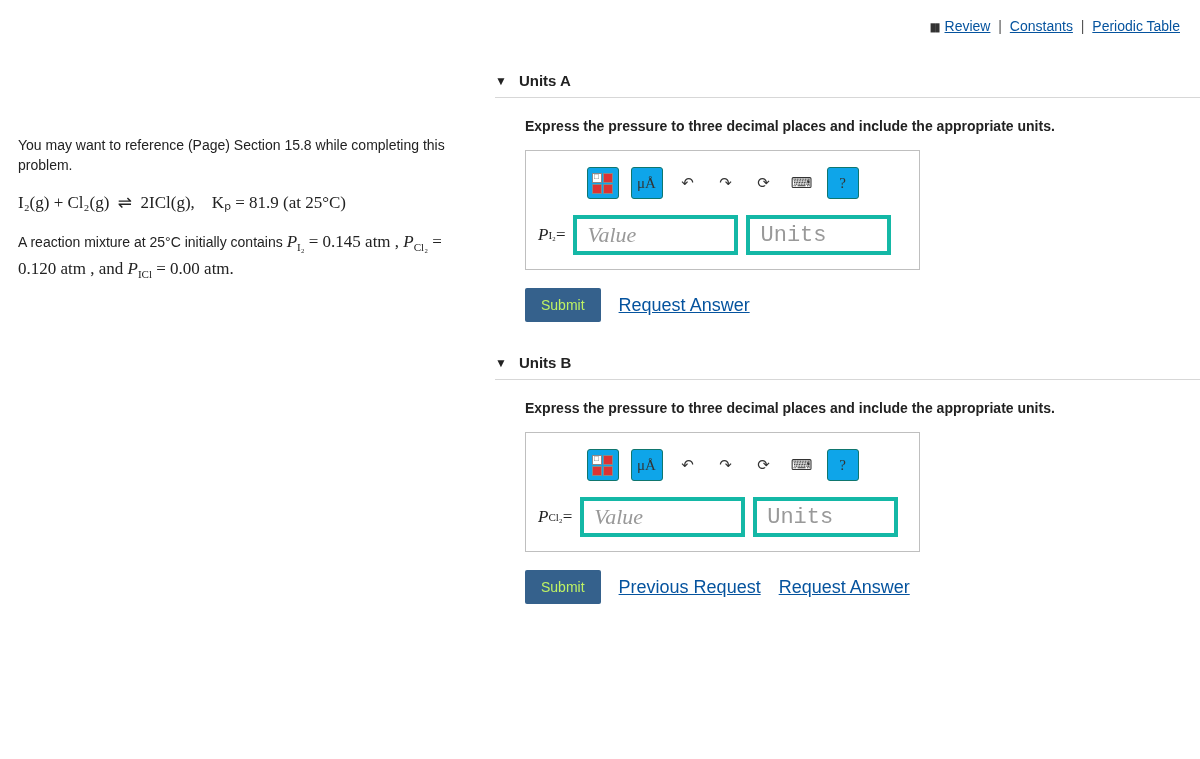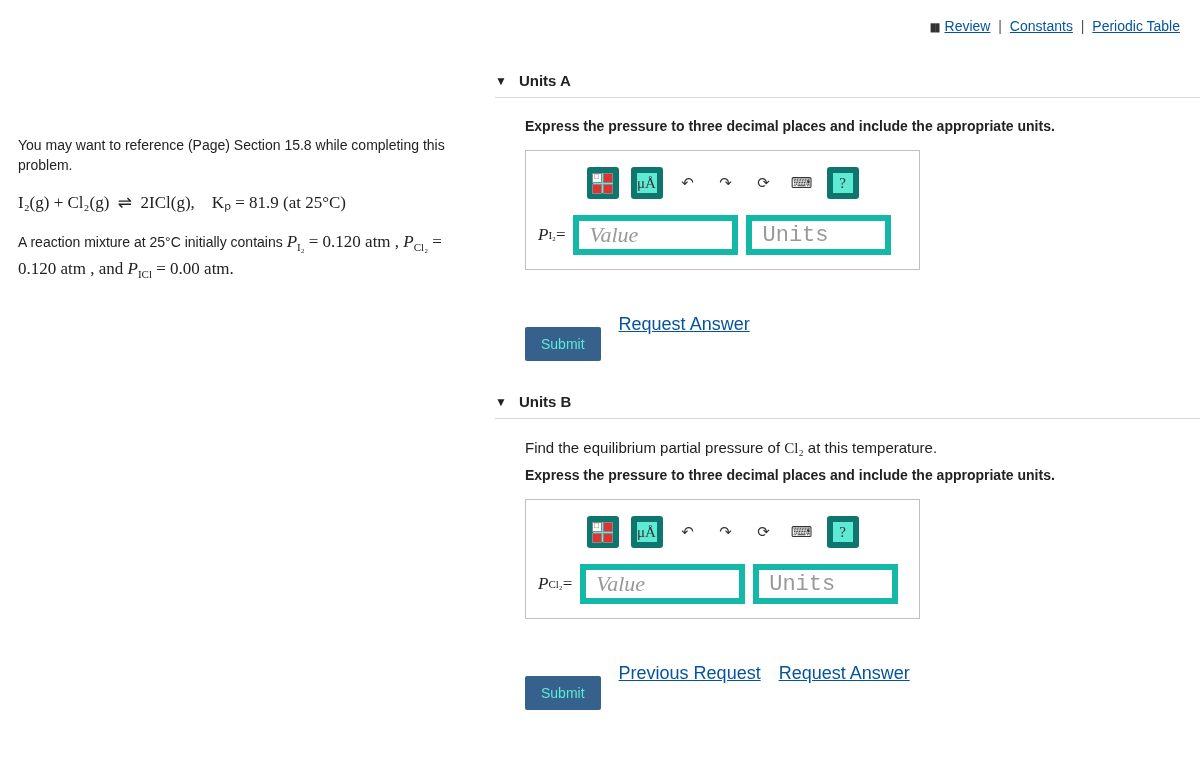--- a/index.html
+++ b/index.html
@@ -52,23 +52,23 @@
     }
     .toolbar {
       display: flex;
       align-items: center;
       justify-content: center;
       gap: 12px;
       margin-bottom: 16px;
       height: 32px;
     }
     .tbtn {
-      border: 6px solid #0f766e;
+      border: 1px solid #0f766e;
       border-radius: 3px;
-      background: #5eead4;
+      background: #0ea5e9;
       width: 32px; height: 32px;
       display: inline-flex; align-items: center; justify-content: center;
       font-family: "Times New Roman", serif;
       color: #333;
       cursor: pointer;
       font-size:15px;
     }
     .tbtn.noborder { border: none; background: transparent; width:26px;}
     .tbtn .tile { display:grid; grid-template-columns: 10px 10px; gap:1px;}
     .tbtn .tile span { width:10px; height:10px; display:block; background:#d33; border:1px solid #888;}
@@ -81,63 +81,62 @@
       gap: 8px;
       margin-left: 0px;
     }
     .pref {
       font-family: "Times New Roman", serif;
       font-size: 17px;
       display: flex; align-items: center;
       padding-right:0;
     }
     .valbox, .unitbox {
-      border: 6px solid #14b8a6;
+      border: 4px solid #14b8a6;
       height: 40px;
       font-family: "Times New Roman", serif;
       font-size: 22px;
       font-style: italic;
       color: #999;
       display: flex; align-items: center;
       padding: 0 10px;
       background:#fff;
     }
     .valbox { width: 165px; }
     .unitbox { width: 145px; font-style: normal;}
     .unitbox span{font-style: normal; font-family: Liberation Mono, monospace;}
     .btn-row { display: flex; align-items: center; gap: 18px;}
     .submit-btn {
       background: #35618c;
-      color: #5eead4;
+      color: #bef264;
       border: none;
       padding: 9px 16px;
       font-size: 14px;
       border-radius: 2px;
       cursor: pointer;
-      margin-top: 39px;
     }
     .link { color: #05539e; text-decoration: underline; cursor: pointer; font-size:18px;}
     .serif{ font-family:"Times New Roman",serif;}
     .subp{font-size:11px; vertical-align:sub;}
   </style>
 </head>
 <body>
 
 <div class="container">
   <div class="left-col">
     <div class="hint">
       <p>You may want to reference (Page) Section 15.8 while completing this problem.</p>
       <div class="eqn">
         <span>I₂(g) + Cl₂(g)</span>
         &nbsp;<span>⇌</span>&nbsp;
         <span>2ICl(g),</span>&nbsp;&nbsp;&nbsp;
         <span>Kₚ = 81.9 (at 25°C)</span>
       </div>
       <div class="eqn" style="line-height:1.5">
-        <span style="font-family:Arial; font-size:14px">A reaction mixture at 25°C initially contains </span><span style="font-style:italic">P</span><span class="subp">I₂</span><span> = 0.120 atm , </span><span style="font-style:italic">P</span><span class="subp">Cl₂</span><span> = 0.120 atm , and </span><span style="font-style:italic">P</span><span class="subp">ICl</span><span> = 0.00 atm.</span>
+        <span style="font-family:Arial; font-size:14px">A reaction mixture at 25°C initially contains </span><span style="font-style:italic">P</span><span class="subp">I₂</span><span> = 0.145 atm , </span><span style="font-style:italic">P</span><span class="subp">Cl₂</span><span> = 0.120 atm , and </span><span style="font-style:italic">P</span><span class="subp">ICl</span><span> = 0.00 atm.</span>
       </div>
     </div>
   </div>
 
   <div class="right-col">
     <div class="top-links">
       <span class="sq">▮▮</span>
       <a>Review</a>
       <span class="sep">|</span>
       <a>Constants</a>
@@ -188,23 +187,20 @@
         <button class="submit-btn">Submit</button>
         <a class="link">Request Answer</a>
       </div>
     </div>
 
     <div class="part-header">
       <span class="caret">▼</span>
       <span class="title">Units B</span>
     </div>
     <div class="part-body">
-      <div class="prompt" style="font-size:15px">
-        <span>Find the equilibrium partial pressure of </span><span class="serif">Cl₂</span><span> at this temperature.</span>
-      </div>
       <div class="instructions">Express the pressure to three decimal places and include the appropriate units.</div>
 
       <div class="answer-box">
         <div class="toolbar">
           <button class="tbtn">
               <span class="tile">
                 <span class="wt ol"></span>
                 <span></span>
                 <span></span>
                 <span></span>

